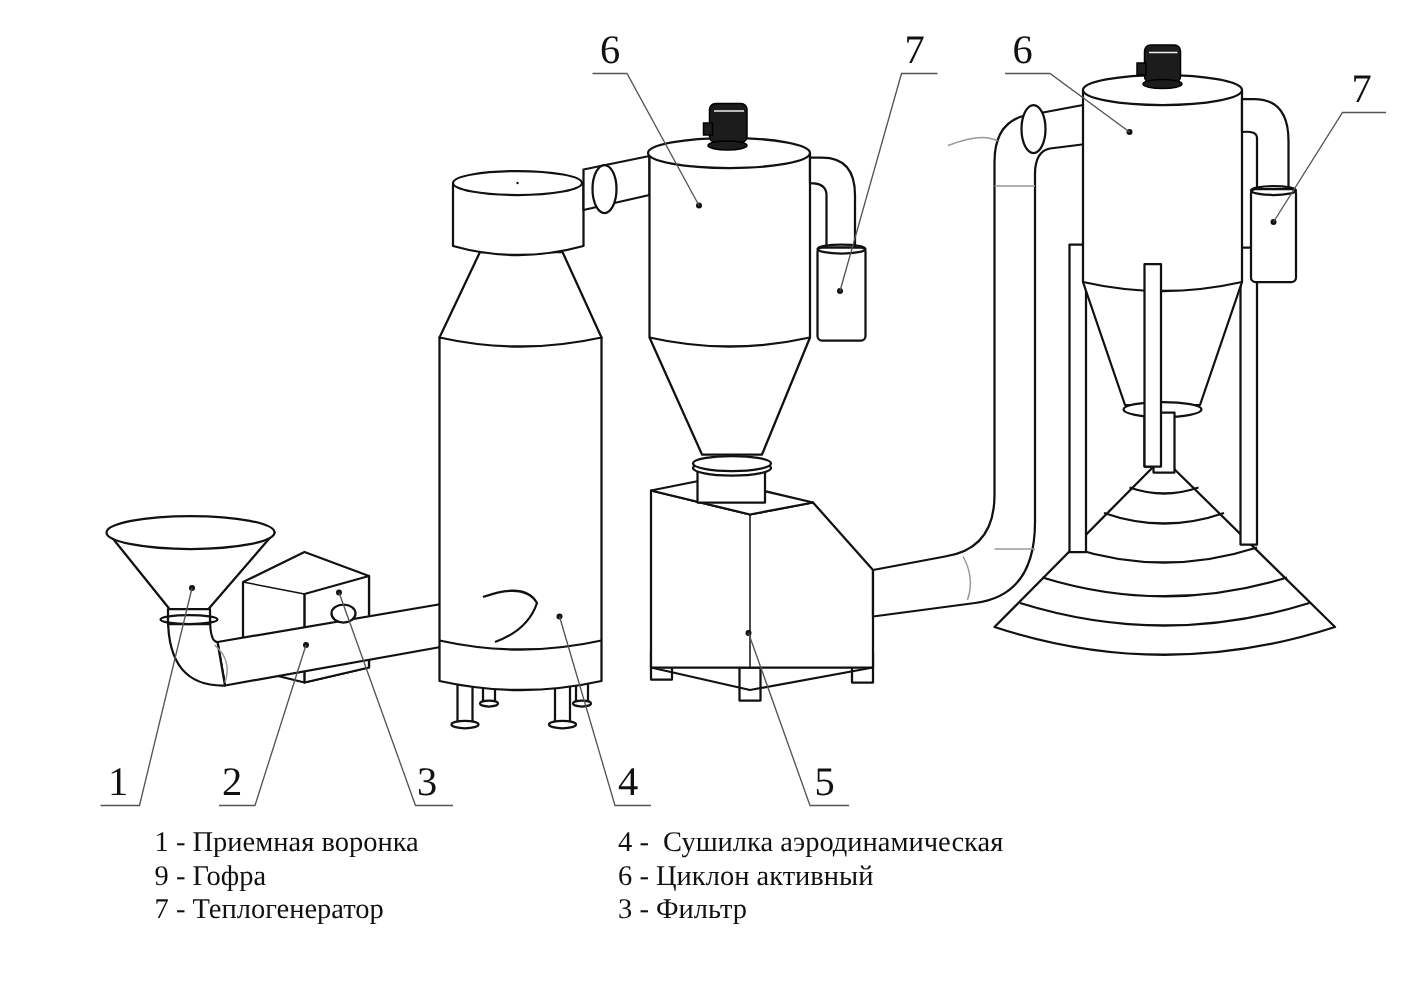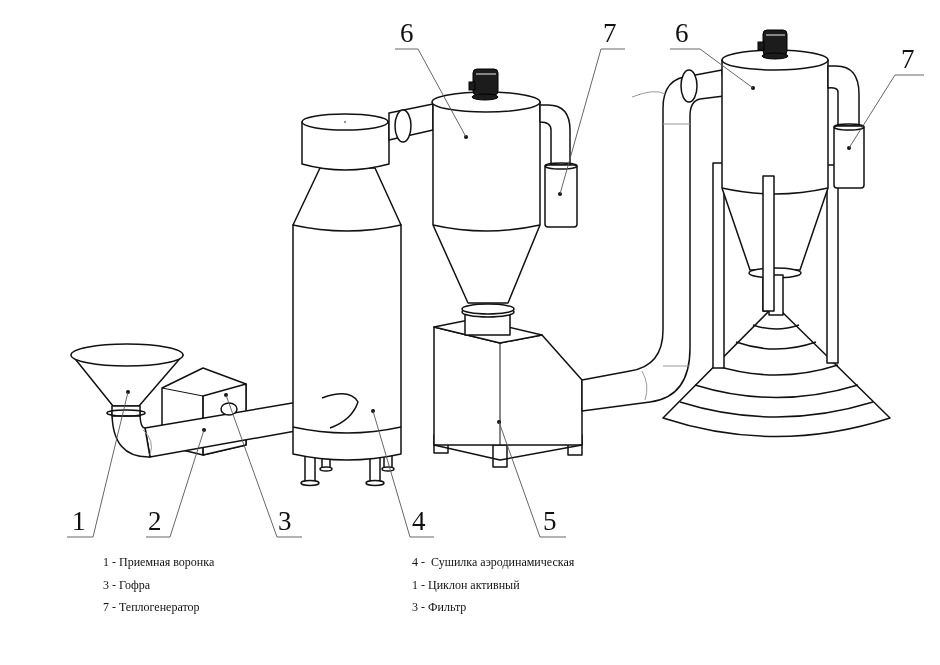--- a/index.html
+++ b/index.html
@@ -6,21 +6,21 @@
   body { width: 940px; height: 665px; position: relative; overflow: hidden; font-family: "Liberation Serif", serif; color: #1a1a1a; }
   #diagram { position: absolute; left: 0; top: 0; width: 940px; height: 665px; }
   .ln { fill: #ffffff; stroke: #111; stroke-width: 1.5; stroke-linejoin: round; }
   .ln-n { fill: none; stroke: #111; stroke-width: 1.5; stroke-linejoin: round; }
   .thin { fill: none; stroke: #111; stroke-width: 1; }
   .faint { fill: none; stroke: #999; stroke-width: 1; }
   .leader { fill: none; stroke: #555; stroke-width: 0.9; }
   .dot { fill: #111; }
   .motor { fill: #1c1c1c; stroke: #000; stroke-width: 1; }
   .callout { font-family: "Liberation Serif", serif; font-size: 27px; fill: #111; }
-  .legend { position: absolute; font-size: 12px; line-height: 22.5px; font-family: "Liberation Serif", serif; color: #111; }
+  .legend { position: absolute; font-size: 19px; line-height: 22.5px; font-family: "Liberation Serif", serif; color: #111; }
   .legend div { white-space: pre; }
   #legend-left { left: 103px; top: 551px; }
   #legend-right { left: 412px; top: 551px; }
 </style>
 </head>
 <body>
 
 <svg id="diagram" viewBox="0 0 940 665" xmlns="http://www.w3.org/2000/svg">
 
   <g>
@@ -189,20 +189,20 @@
   </g>
   <g>
     <circle class="dot" cx="849" cy="148" r="2"></circle>
     <polyline class="leader" points="849,148 895,75 924,75"></polyline>
     <text class="callout" x="901" y="68">7</text>
   </g>
 </svg>
 
 <div id="legend-left" class="legend">
   <div>1 - Приемная воронка</div>
-  <div>3 - Гофра</div>
+  <div>9 - Гофра</div>
   <div>7 - Теплогенератор</div>
 </div>
 <div id="legend-right" class="legend">
   <div>4 -  Сушилка аэродинамическая</div>
-  <div>1 - Циклон активный</div>
+  <div>6 - Циклон активный</div>
   <div>3 - Фильтр</div>
 </div>
 
 </body></html>

